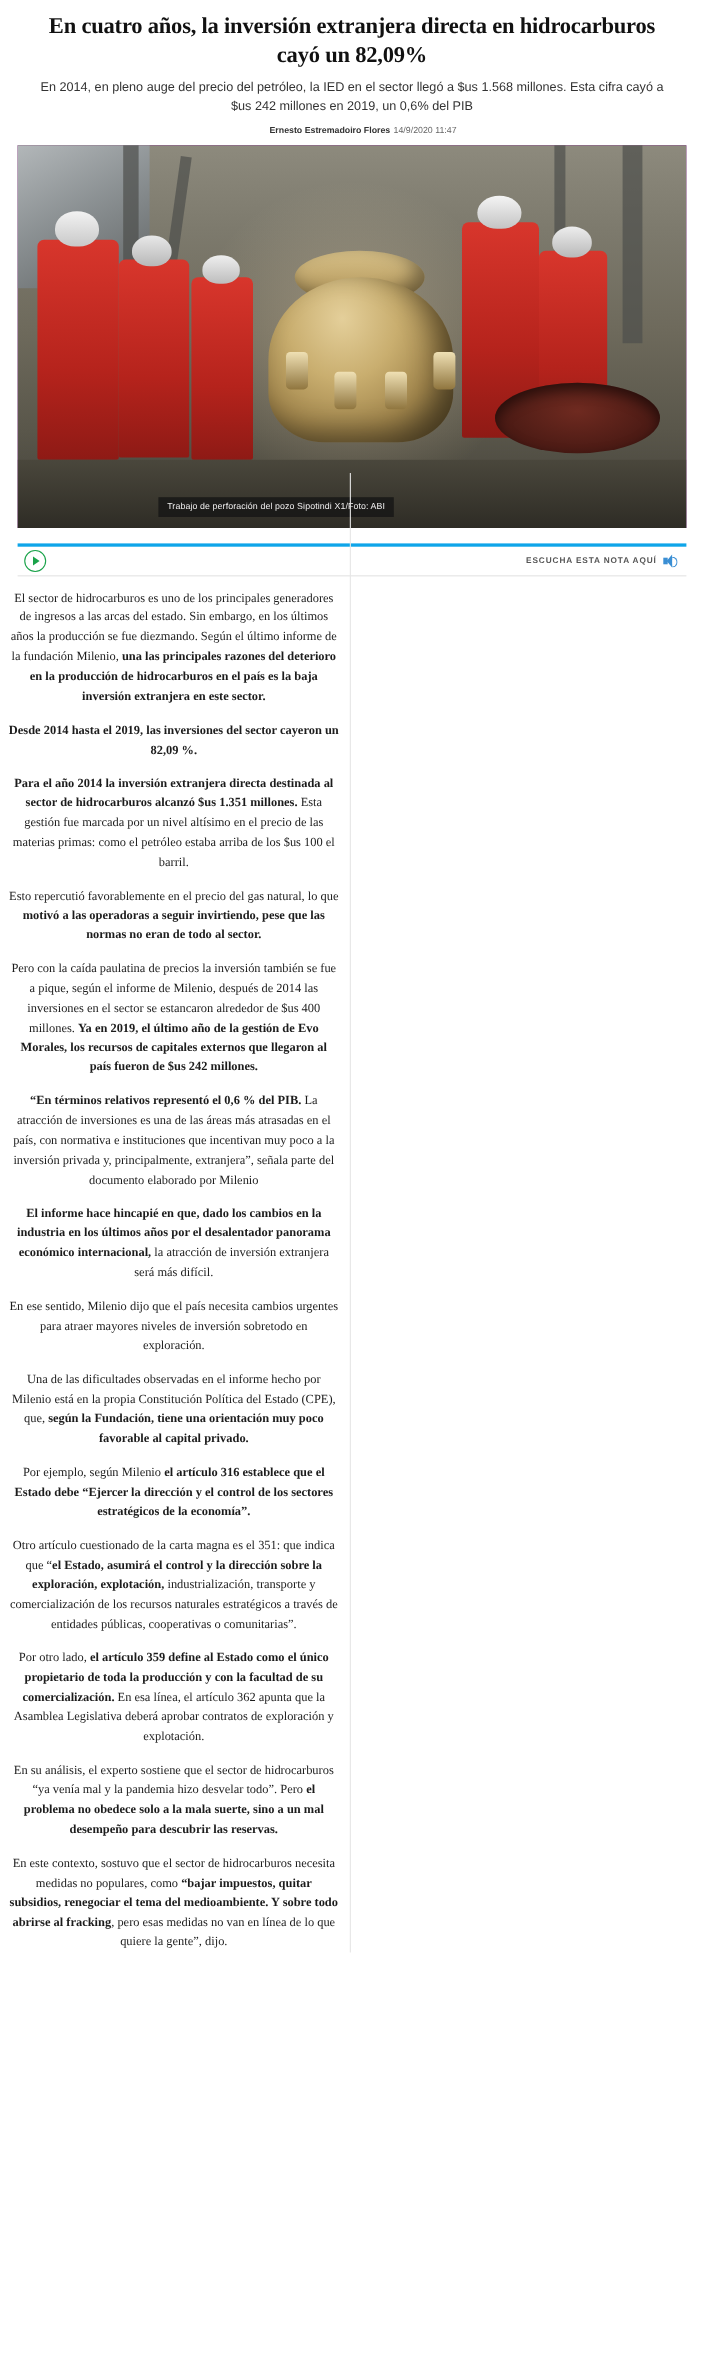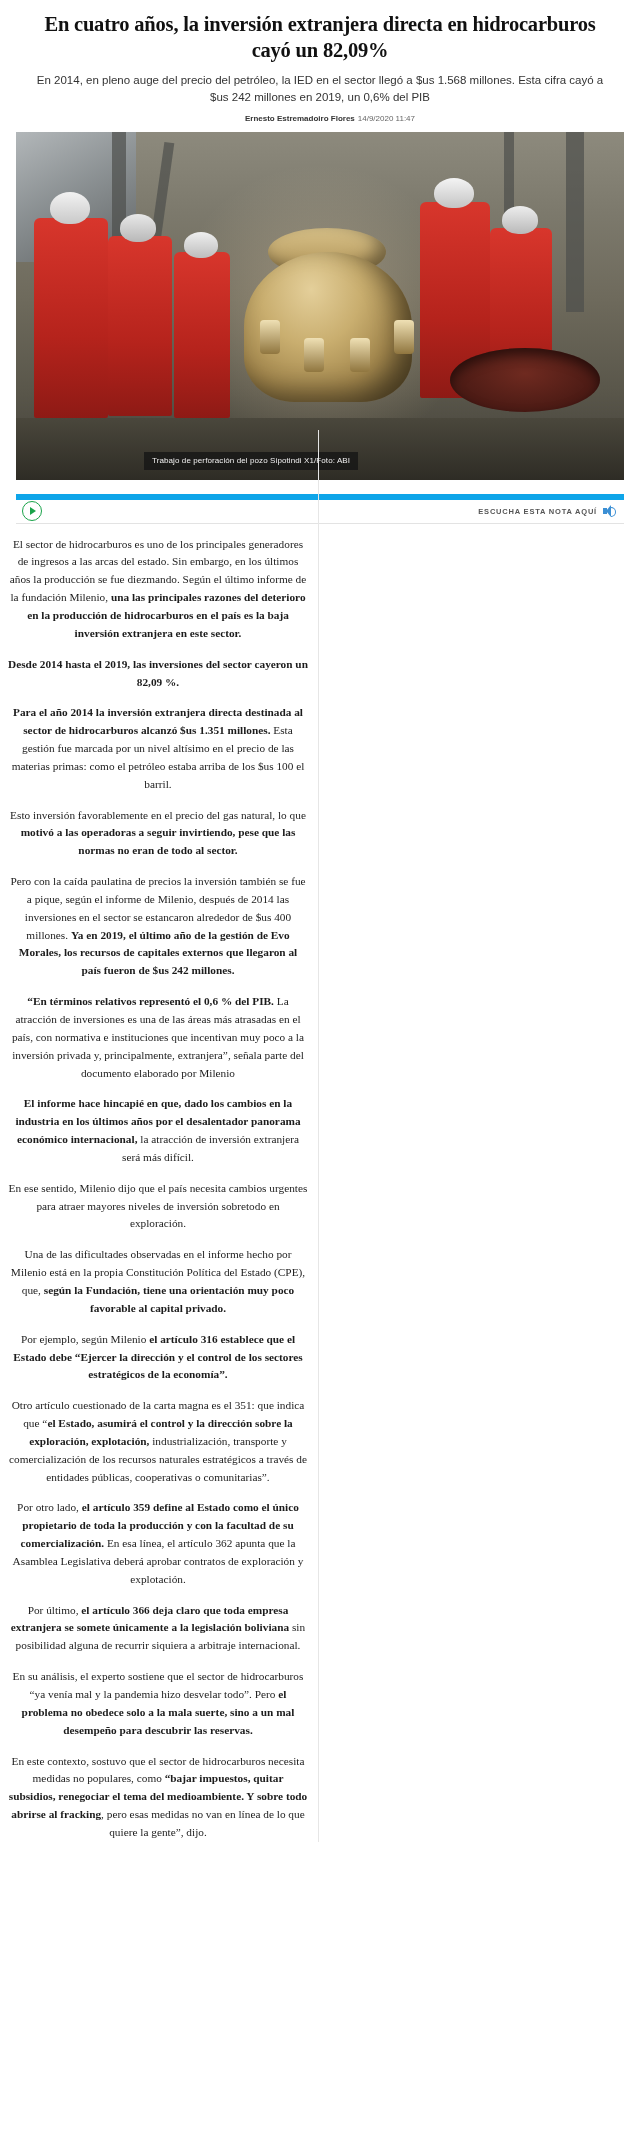--- a/index.html
+++ b/index.html
@@ -142,21 +142,21 @@
     padding: 4px 8px;
     letter-spacing: .1px;
     white-space: nowrap;
   }
 
   
   .audio-bar {
     width: 608px;
     margin: 14px 16px 0 16px;
     height: 30px;
-    border-top: 6px solid #0ea5e9;
+    border-top: 3px solid #0ea5e9;
     border-bottom: 1px solid #e3e3e3;
     display: flex;
     align-items: center;
     justify-content: space-between;
     padding: 0 2px;
     box-sizing: border-box;
   }
   .play-btn {
     width: 18px; height: 18px;
     border-radius: 50%;
@@ -288,27 +288,26 @@
       </span>
     </div>
   </div>
 
   <div class="right-rule"></div>
 
   <div class="article" id="article-body">
       <p><span>El sector de hidrocarburos es uno de los principales generadores de ingresos a las arcas del estado. Sin embargo, en los últimos años la producción se fue diezmando. Según el último informe de la fundación Milenio, </span><b>una las principales razones del deterioro en la producción de hidrocarburos en el país es la baja inversión extranjera en este sector.</b></p>
       <p><b>Desde 2014 hasta el 2019, las inversiones del sector cayeron un 82,09 %.</b></p>
       <p><b>Para el año 2014 la inversión extranjera directa destinada al sector de hidrocarburos alcanzó $us 1.351 millones.</b><span> Esta gestión fue marcada por un nivel altísimo en el precio de las materias primas: como el petróleo estaba  arriba de los $us 100 el barril.</span></p>
-      <p><span>Esto inversión favorablemente en el precio del gas natural, lo que </span><b>motivó a las operadoras a seguir invirtiendo, pese que las normas no eran de todo al sector.</b></p>
+      <p><span>Esto repercutió favorablemente en el precio del gas natural, lo que </span><b>motivó a las operadoras a seguir invirtiendo, pese que las normas no eran de todo al sector.</b></p>
       <p><span>Pero con la caída paulatina de precios la inversión también se fue a pique, según el informe de Milenio, después de 2014 las inversiones en el sector se estancaron alrededor de $us 400 millones. </span><b>Ya en 2019, el último año de la gestión de Evo Morales, los recursos de capitales externos que llegaron al país fueron de $us 242 millones.</b></p>
       <p><b>“En términos relativos representó el 0,6 % del PIB.</b><span> La atracción de inversiones es una de las áreas más atrasadas en el país, con normativa e instituciones que incentivan muy poco a la inversión privada y, principalmente, extranjera”, señala parte del documento elaborado por Milenio</span></p>
       <p><b>El informe hace hincapié en que, dado los cambios en la industria en los últimos años por el desalentador panorama económico internacional,</b><span> la atracción de inversión extranjera será más difícil.</span></p>
       <p><span>En ese sentido, Milenio dijo que el país necesita cambios urgentes para atraer mayores niveles de inversión sobretodo en exploración.</span></p>
       <p><span>Una de las dificultades observadas en el informe hecho por Milenio está en la propia Constitución Política del Estado (CPE), que, </span><b>según la Fundación, tiene una orientación muy poco favorable al capital privado.</b></p>
       <p><span>Por ejemplo, según Milenio </span><b>el artículo 316 establece que el Estado debe “Ejercer la dirección y el control de los sectores estratégicos de la economía”.</b></p>
       <p><span>Otro artículo cuestionado de la carta magna es el 351: que indica que “</span><b>el Estado, asumirá el control y la dirección sobre la exploración, explotación,</b><span> industrialización, transporte y comercialización de los recursos naturales estratégicos a través de entidades públicas, cooperativas o comunitarias”.</span></p>
       <p><span>Por otro lado, </span><b>el artículo 359 define al Estado como el único propietario de toda la producción y con la facultad de su comercialización.</b><span> En esa línea, el artículo 362 apunta que la Asamblea Legislativa deberá aprobar contratos de exploración y explotación.</span></p>
-      <p><span>Por último, </span><b>el artículo 366 deja claro que toda empresa extranjera se somete únicamente a la legislación boliviana</b><span> sin posibilidad alguna de recurrir siquiera a arbitraje internacional.</span></p>
       <p><span>En su análisis, el experto sostiene que el sector de hidrocarburos “ya venía mal y la pandemia hizo desvelar todo”.  Pero </span><b>el problema no obedece solo a la mala suerte, sino a un mal desempeño para descubrir las reservas.</b></p>
       <p><span>En este contexto, sostuvo que el sector de hidrocarburos necesita medidas no populares, como </span><b>“bajar impuestos, quitar subsidios, renegociar el tema del medioambiente. Y sobre todo abrirse al fracking</b><span>, pero esas medidas no van en línea de lo que quiere la gente”, dijo.</span></p>
     </div>
 
 </div>
 
 </body></html>

